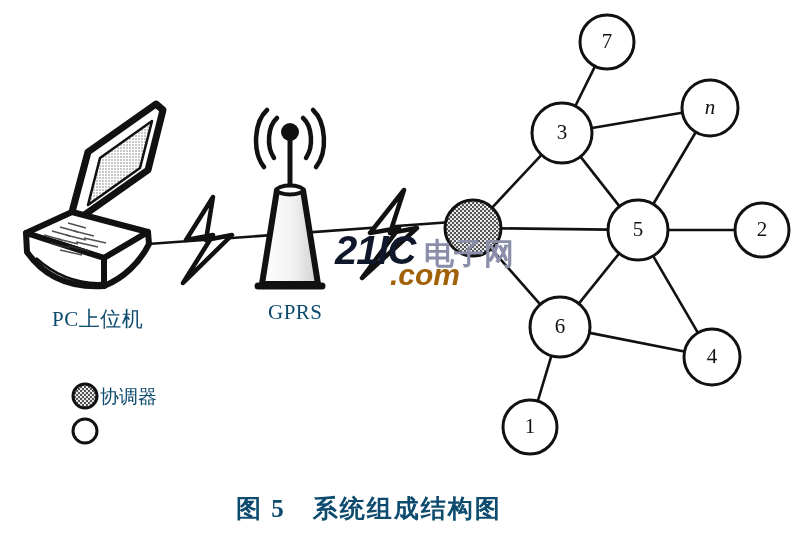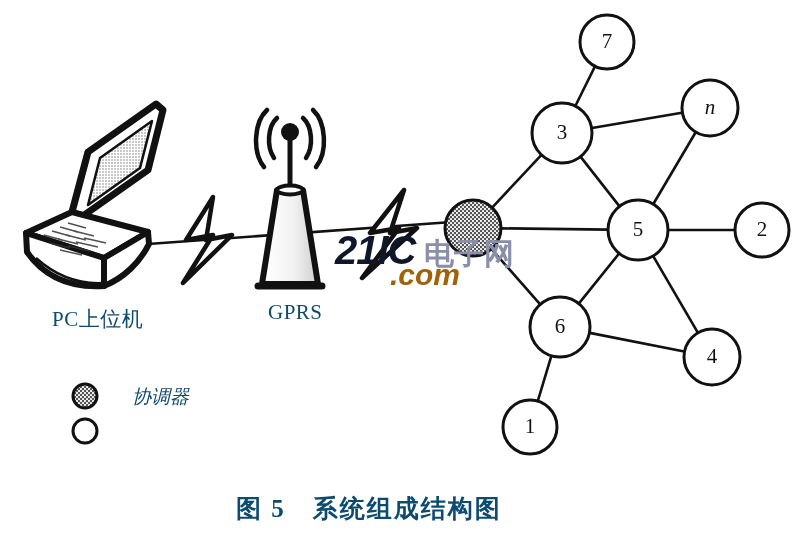--- a/index.html
+++ b/index.html
@@ -206,21 +206,21 @@
       <circle cx="85" cy="396" r="12" fill="url(#halftone)" stroke="#111111" stroke-width="3"></circle>
     </g>
     <g>
       <circle cx="85" cy="431" r="12" fill="#ffffff" stroke="#111111" stroke-width="3"></circle>
     </g>
   </svg>
 
   <div class="txt label-device" style="left:52px; top:305px;">PC上位机</div>
   <div class="txt label-device" style="left:268px; top:300px;font-family:Liberation Serif, serif;">GPRS</div>
 
-  <div class="txt legend-text" style="left:132px; top:384px;font-style:italic;">协调器</div>
+  <div class="txt legend-text" style="left:100px; top:384px;">协调器</div>
 
   <div class="txt caption" style="left:236px; top:492px;">图 5　系统组成结构图</div>
 
   <div class="wm wm-21ic" style="left:335px; top:228px;">21IC</div>
   <div class="wm wm-cn" style="left:424px; top:234px;">电子网</div>
   <div class="wm wm-com" style="left:390px; top:258px;">.com</div>
 
 </div>
 
 </body></html>

